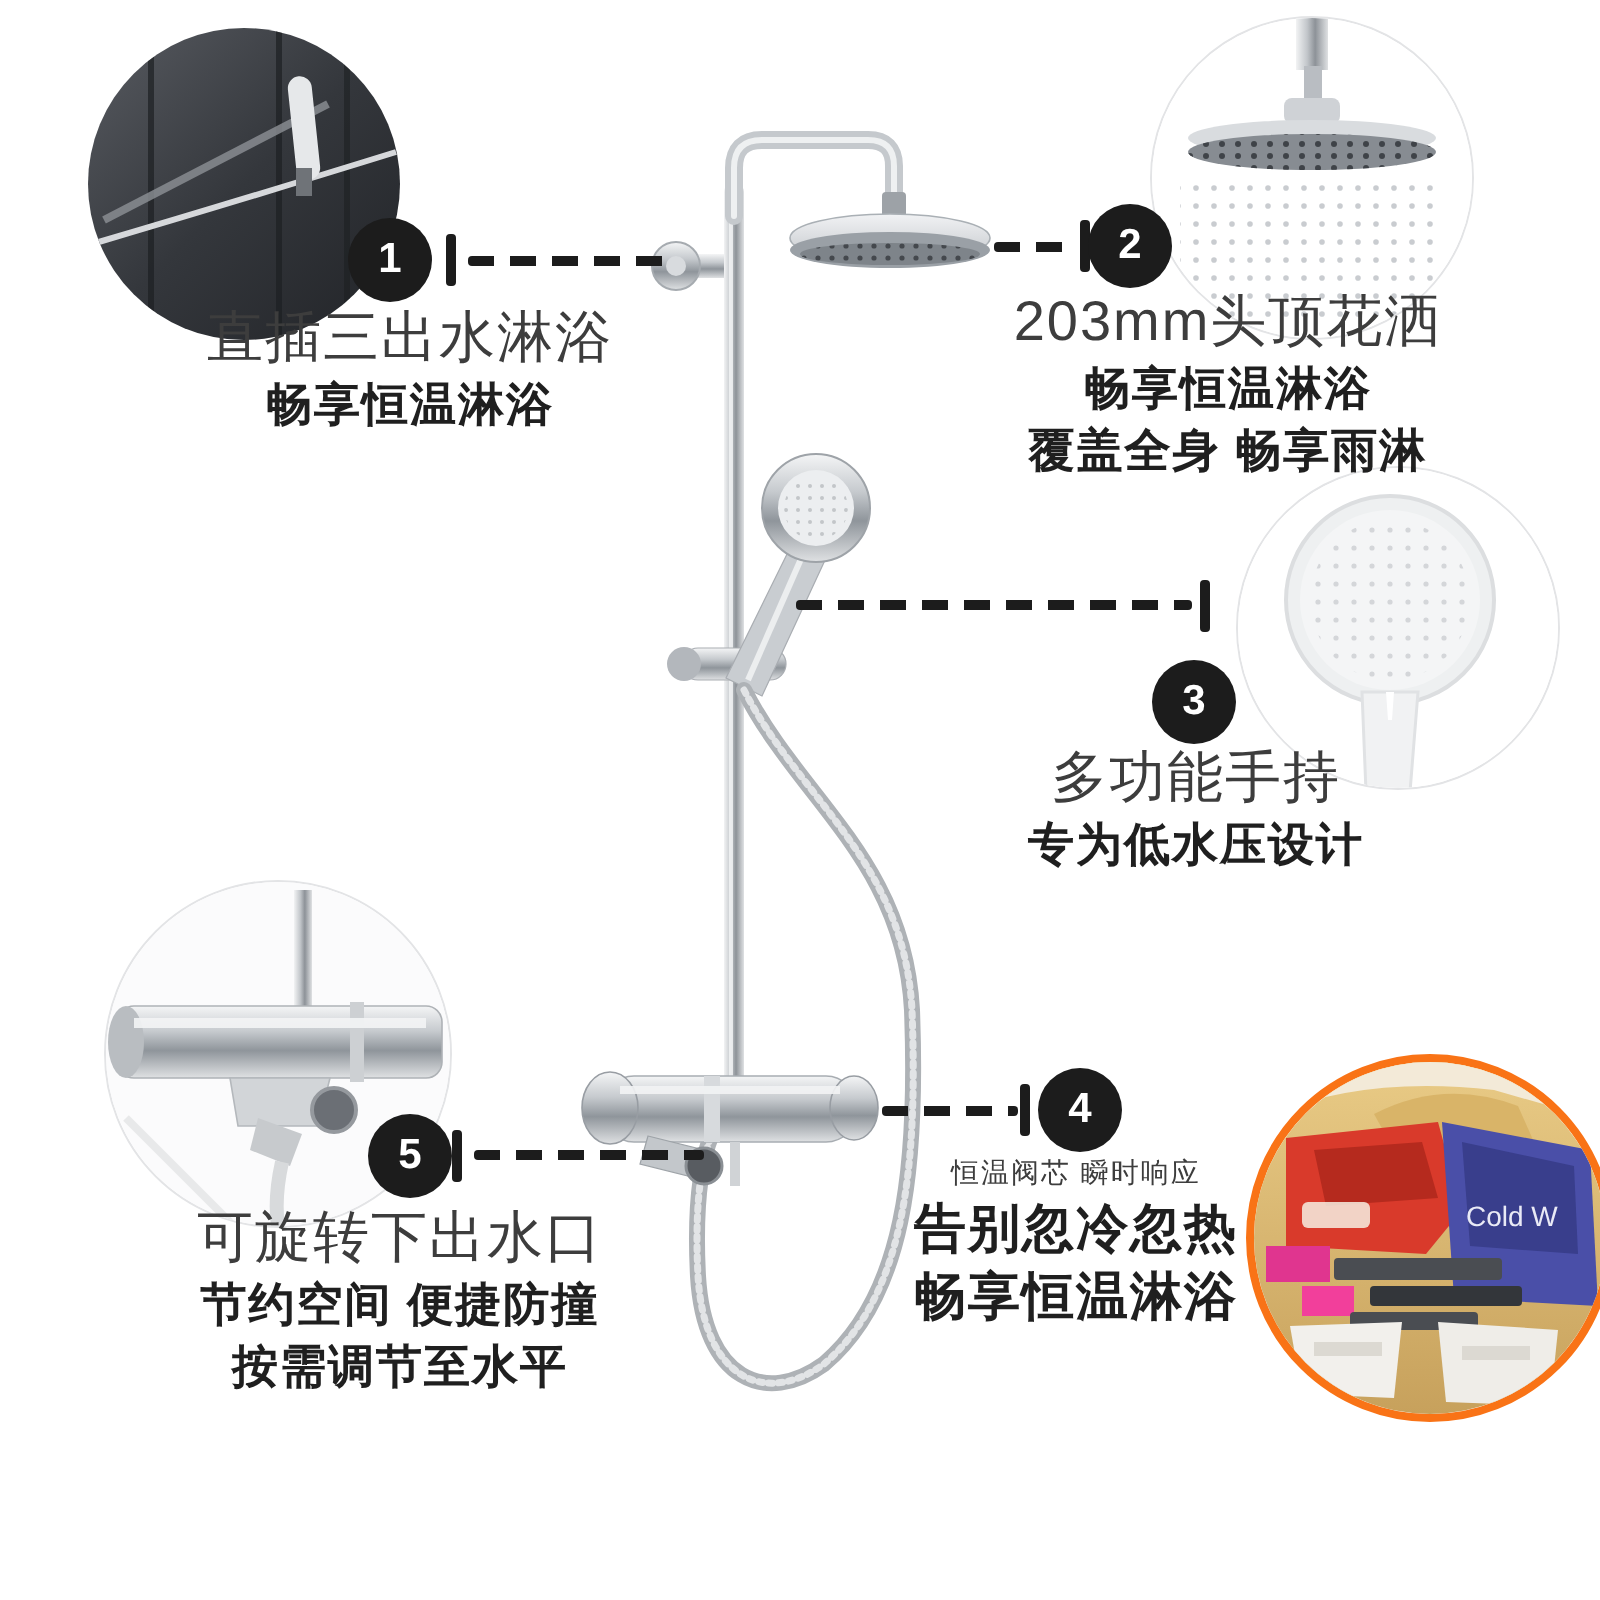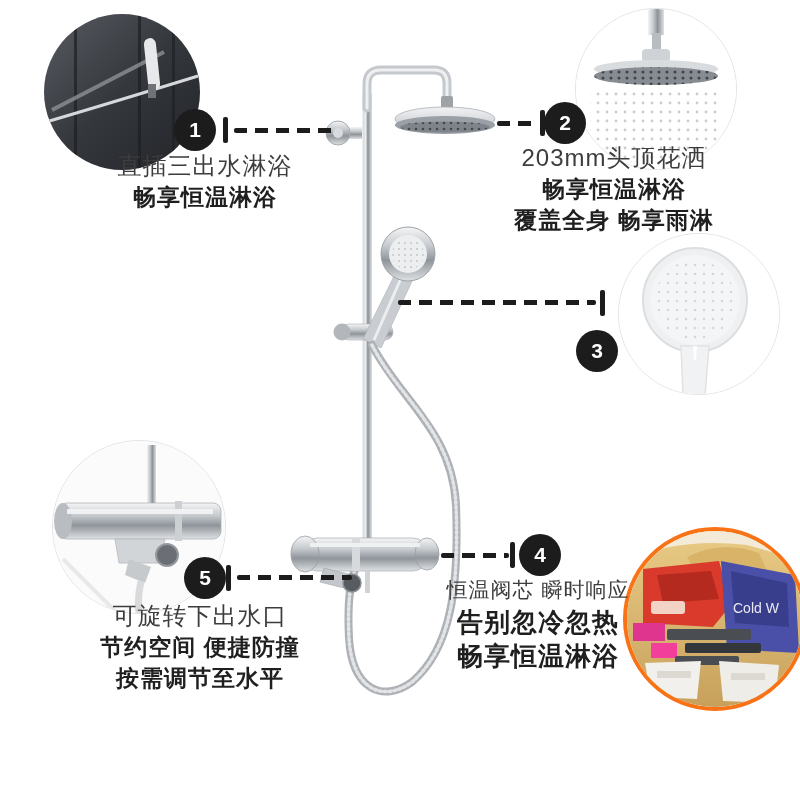--- a/index.html
+++ b/index.html
@@ -15,23 +15,23 @@
     background:#1c1c1c;color:#fff;display:flex;align-items:center;justify-content:center;
     font-size:21px;font-weight:700;
   }
   .co-bar{position:absolute;width:5px;height:26px;background:#1c1c1c;border-radius:2px;}
   .co-dash{
     position:absolute;height:5px;border-radius:2px;
     background:repeating-linear-gradient(90deg,#1c1c1c 0 13px,transparent 13px 21px);
   }
   .t-block{position:absolute;text-align:center;}
   .t-block p{margin:0 0 4px;line-height:1.18;white-space:nowrap;}
-  .t-reg{font-size:24px;font-weight:500;color:#3d3d3d;letter-spacing:1px;}
+  .t-reg{font-size:28px;font-weight:500;color:#3d3d3d;letter-spacing:1px;}
   .t-bold{font-size:23px;font-weight:800;color:#1f1f1f;letter-spacing:1px;}
-  .t-sm .t-reg{font-size:21px;}
+  .t-sm .t-reg{font-size:14px;}
   .t-sm .t-bold{font-size:26px;}
 </style>
 </head>
 <body>
 
 <div id="canvas">
 
   <svg width="800" height="800" viewBox="0 0 800 800" style="position:absolute;left:0;top:0;">
     <defs>
       <linearGradient id="chromeH" x1="0" y1="0" x2="1" y2="0">
@@ -234,20 +234,24 @@
     <p class="t-reg">203mm头顶花洒</p>
     <p class="t-bold">畅享恒温淋浴</p>
     <p class="t-bold">覆盖全身 畅享雨淋</p>
   </div>
 
   <div class="co-dash" style="left:398px;top:300px;width:198px;"></div>
   <div class="co-bar" style="left:600px;top:290px;"></div>
   <div class="co-num" style="left:576px;top:330px;">
     <span>3</span>
   </div>
+  <div class="t-block" style="left:498px;top:372px;width:200px;">
+    <p class="t-reg">多功能手持</p>
+    <p class="t-bold">专为低水压设计</p>
+  </div>
 
   <div class="co-dash" style="left:441px;top:553px;width:68px;"></div>
   <div class="co-bar" style="left:510px;top:542px;"></div>
   <div class="co-num" style="left:519px;top:534px;">
     <span>4</span>
   </div>
   <div class="t-block t-sm" style="left:438px;top:578px;width:200px;">
     <p class="t-reg">恒温阀芯 瞬时响应</p>
     <p class="t-bold">告别忽冷忽热</p>
     <p class="t-bold">畅享恒温淋浴</p>

